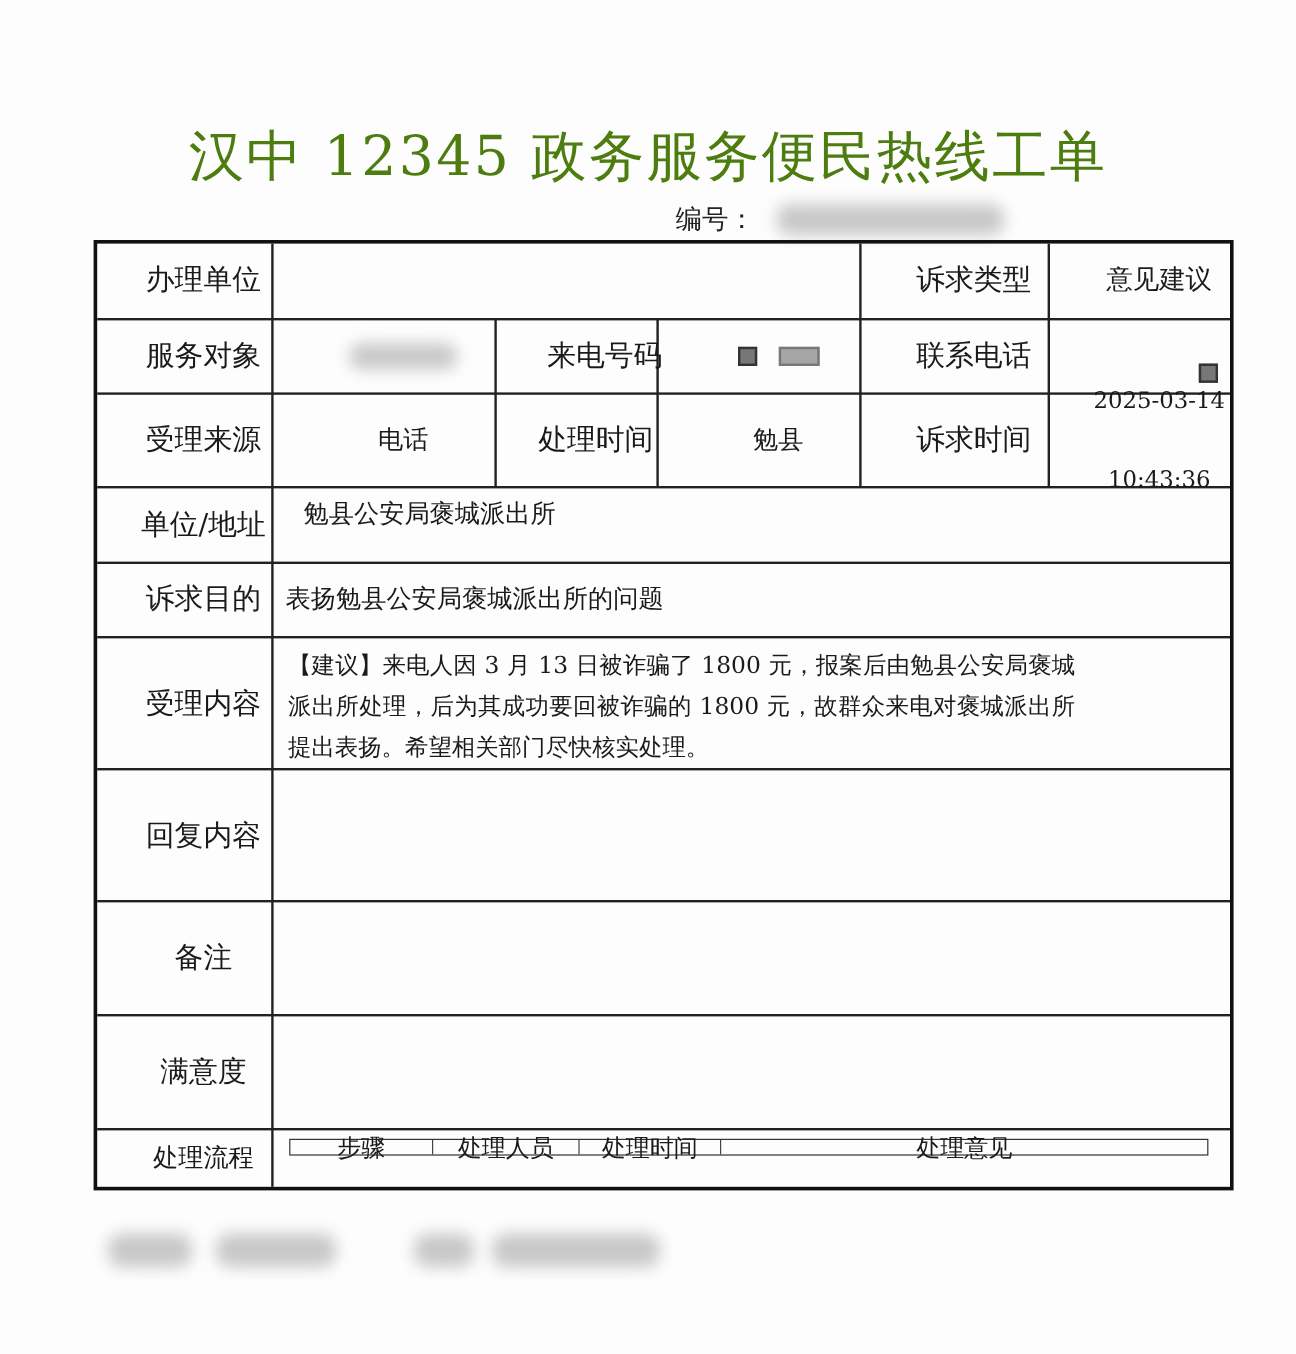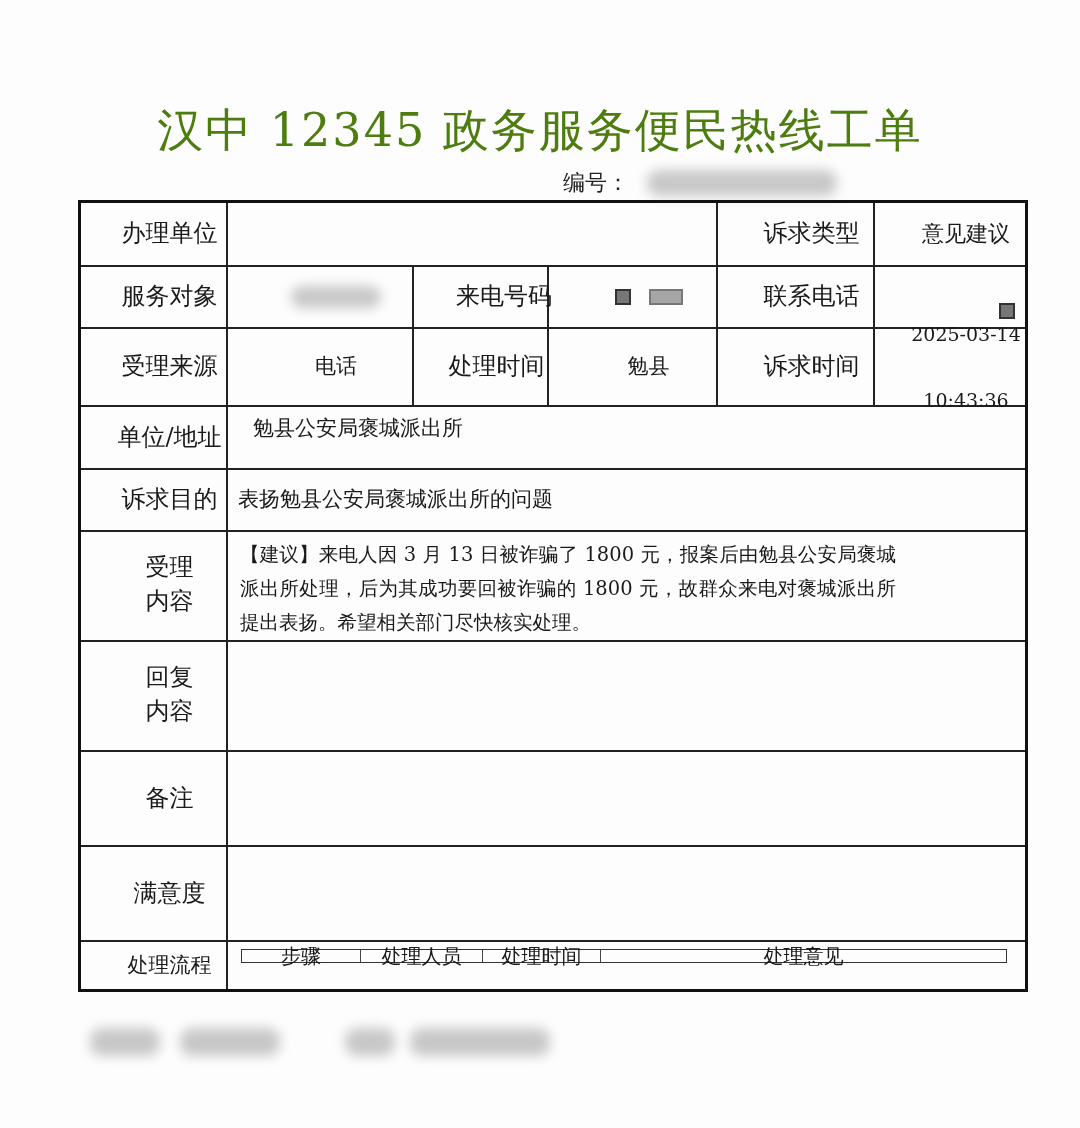--- a/index.html
+++ b/index.html
@@ -32,21 +32,21 @@
     display: flex; align-items: center; justify-content: center;
     font-size: 24px; text-align: center; line-height: 1.4; padding-left: 32px;
   }
   .hl { position: absolute; height: 2px; background: #222; }
   .vl { position: absolute; width: 2px; background: #222; }
   .left { justify-content: flex-start; text-align: left; padding-left: 10px; font-size: 21px; }
   .content {
     align-items: flex-start; justify-content: flex-start; text-align: justify;
     padding: 6px 8px 0 12px; font-size: 19.5px; line-height: 34px;
   }
-  .stack { flex-direction: column; line-height: 34px; font-family: Liberation Mono, monospace; }
+  .stack { flex-direction: row; line-height: 34px; }
   .phone-box { display: inline-block; width: 16px; height: 16px; background: #777; border: 2px solid #333; box-sizing: border-box; }
   .phone-box.wide { width: 34px; background: #a6a6a6; border-color: #777; margin-left: 18px; }
   .dt { font-size: 19px; line-height: 30px; flex-direction: column; gap: 36px; }
   .flow-inner {
     position: absolute; left: 160px; top: 746px; width: 766px; height: 14px;
     border: 1.5px solid #333; box-sizing: border-box; display: flex;
   }
   .flow-col { display: flex; align-items: center; justify-content: center; font-size: 20px; box-sizing: border-box; }
   .flow-col + .flow-col { border-left: 1.5px solid #444; }
   .footer-redact { position: absolute; top: 1028px; height: 28px; }

